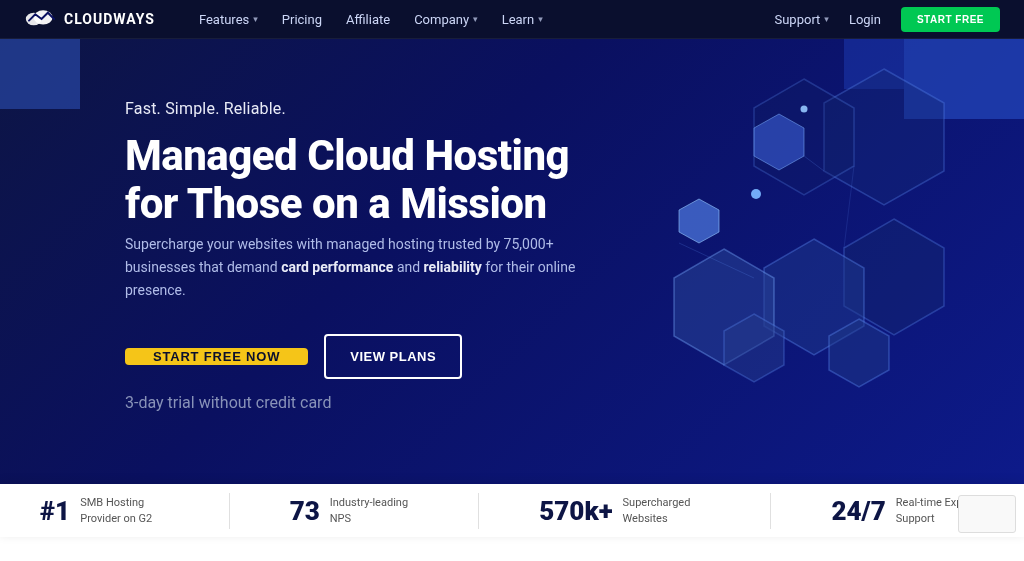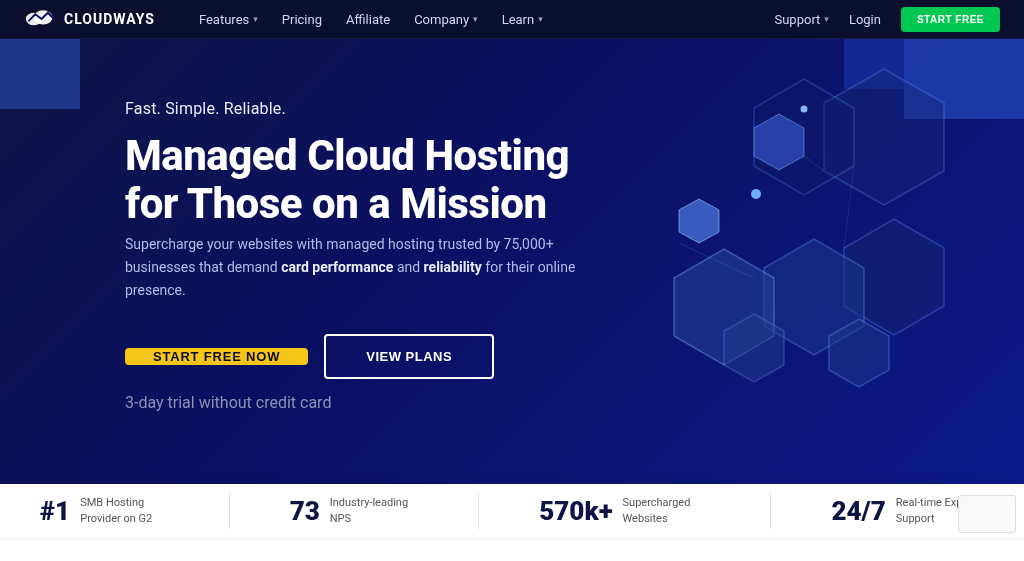--- a/index.html
+++ b/index.html
@@ -183,21 +183,21 @@
       cursor: pointer;
       letter-spacing: 0.8px;
       text-transform: uppercase;
     }
 
     .btn-view-plans {
       background: transparent;
       color: #ffffff;
       font-size: 13px;
       font-weight: 700;
-      padding: 13px 40px;
+      padding: 13px 24px;
       border: 2px solid #ffffff;
       border-radius: 4px;
       cursor: pointer;
       letter-spacing: 0.5px;
       text-transform: uppercase;
     }
 
     .trial-note {
       color: #8892b8;
       font-size: 16px;

